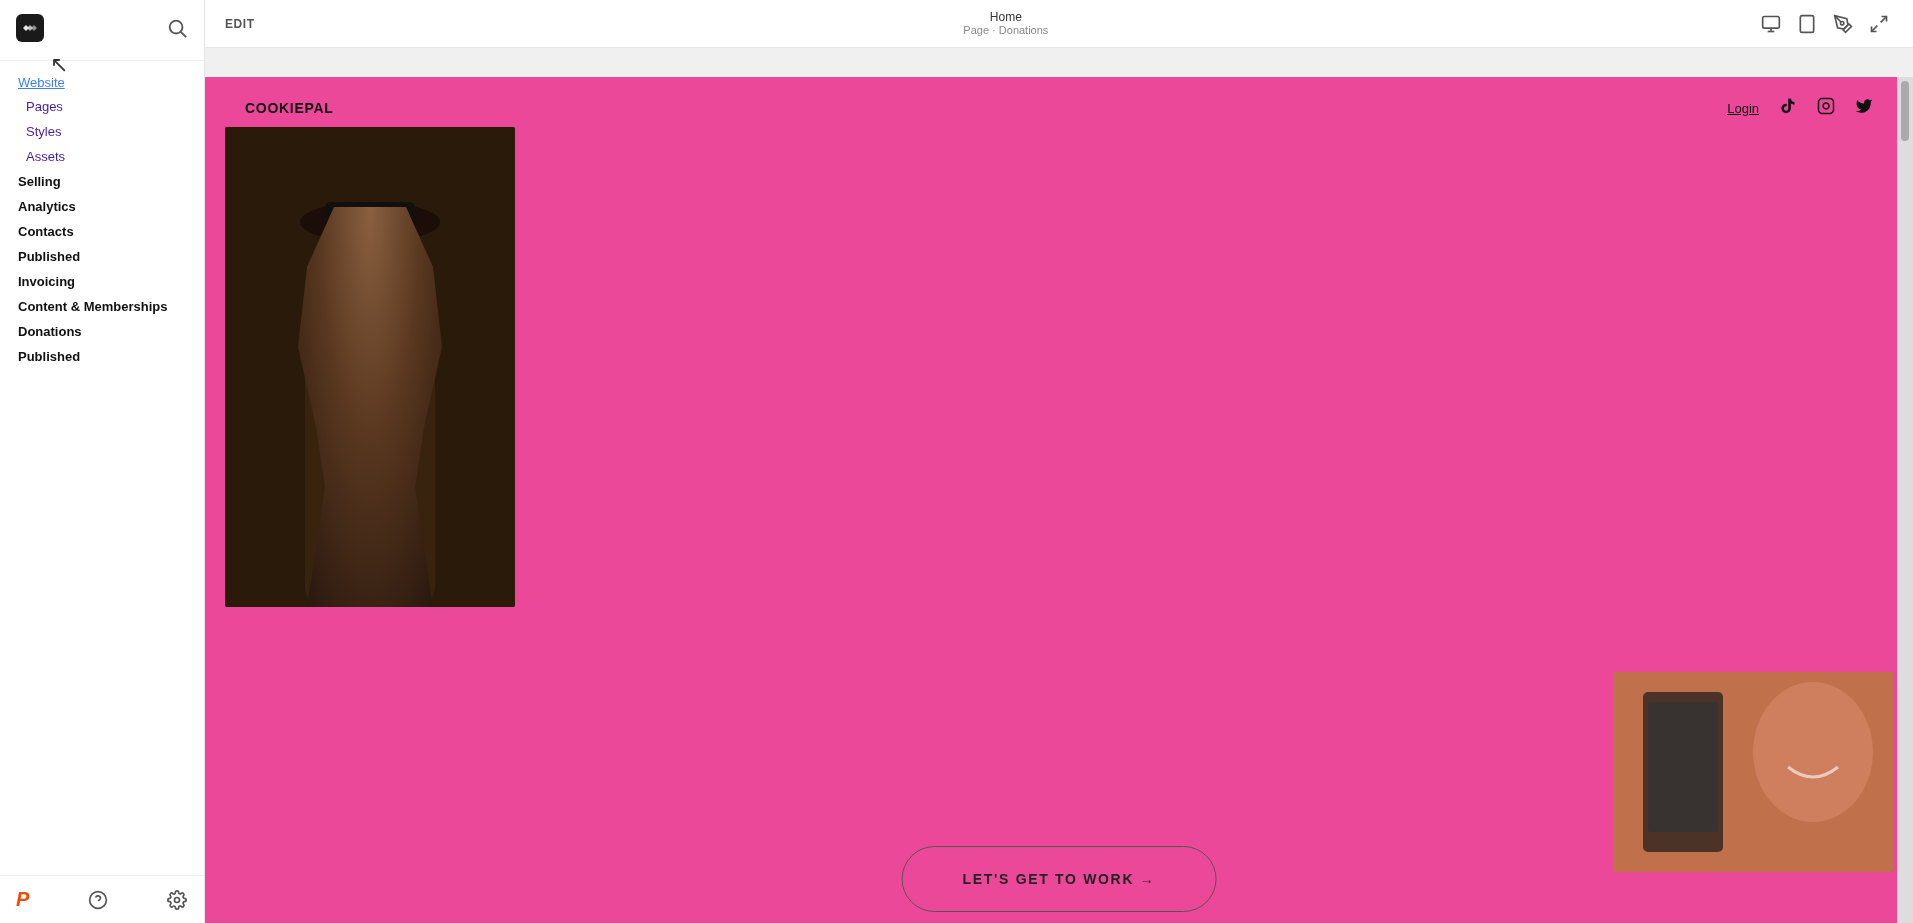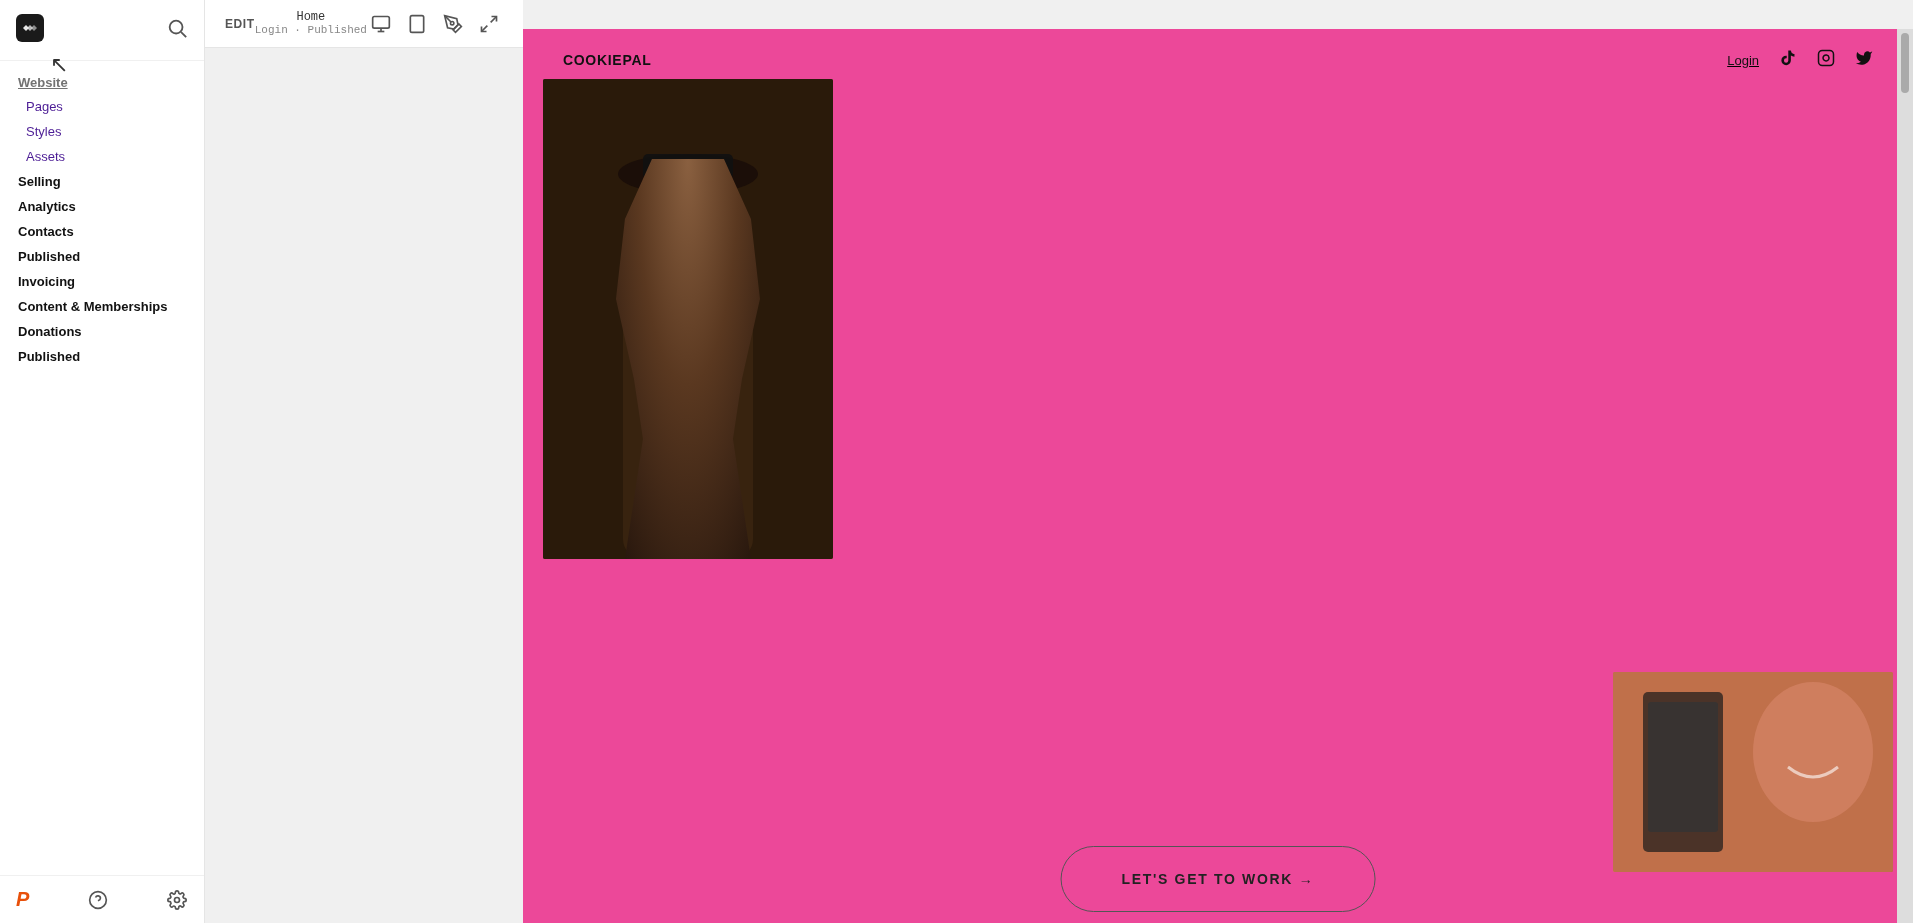--- a/index.html
+++ b/index.html
@@ -41,22 +41,22 @@
       color: #333;
       pointer-events: none;
     }
     .sidebar-nav {
       flex: 1;
       padding: 10px 0;
       overflow-y: auto;
     }
     .nav-section-label {
       font-size: 13px;
-      font-weight: 700;
-      color: #737373;
+      font-weight: 400;
+      color: #3b82f6;
       padding: 4px 18px;
       cursor: pointer;
       text-decoration: underline;
     }
     .nav-item {
       font-size: 13px;
       color: #4c1d95;
       padding: 5px 18px 5px 26px;
       cursor: pointer;
       white-space: nowrap;
@@ -89,21 +89,21 @@
       font-size: 20px;
       font-weight: 700;
       font-style: italic;
       cursor: pointer;
     }
 
     
     .main-area {
       flex: 1;
       display: flex;
-      flex-direction: row;
+      flex-direction: column;
       overflow: hidden;
     }
 
     
     .top-bar {
       background: #fff;
       border-bottom: 1px solid #e5e5e5;
       display: flex;
       align-items: center;
       justify-content: space-between;
@@ -114,21 +114,20 @@
     .top-bar-left {
       font-size: 12px;
       font-weight: 600;
       color: #555;
       letter-spacing: 0.05em;
       text-transform: uppercase;
     }
     .top-bar-center {
       text-align: center;
       line-height: 1.2;
-      font-family: Liberation Mono, monospace;
     }
     .top-bar-center .page-name {
       font-size: 12px;
       color: #333;
     }
     .top-bar-center .page-status {
       font-size: 11px;
       color: #888;
     }
     .top-bar-right {
@@ -358,21 +357,21 @@
     </div>
   </div>
 </div>
 
 <div class="main-area">
 
   <div class="top-bar">
     <div class="top-bar-left">EDIT</div>
     <div class="top-bar-center">
       <div class="page-name">Home</div>
-      <div class="page-status">Login · Published</div>
+      <div class="page-status">Page · Donations</div>
     </div>
     <div class="top-bar-right">
       <div class="top-bar-icon">
         <svg viewBox="0 0 24 24" fill="none" stroke="currentColor" stroke-width="2">
           <rect x="2" y="3" width="20" height="14" rx="2" ry="2"></rect>
           <line x1="8" y1="21" x2="16" y2="21"></line>
           <line x1="12" y1="17" x2="12" y2="21"></line>
         </svg>
       </div>
       <div class="top-bar-icon">

